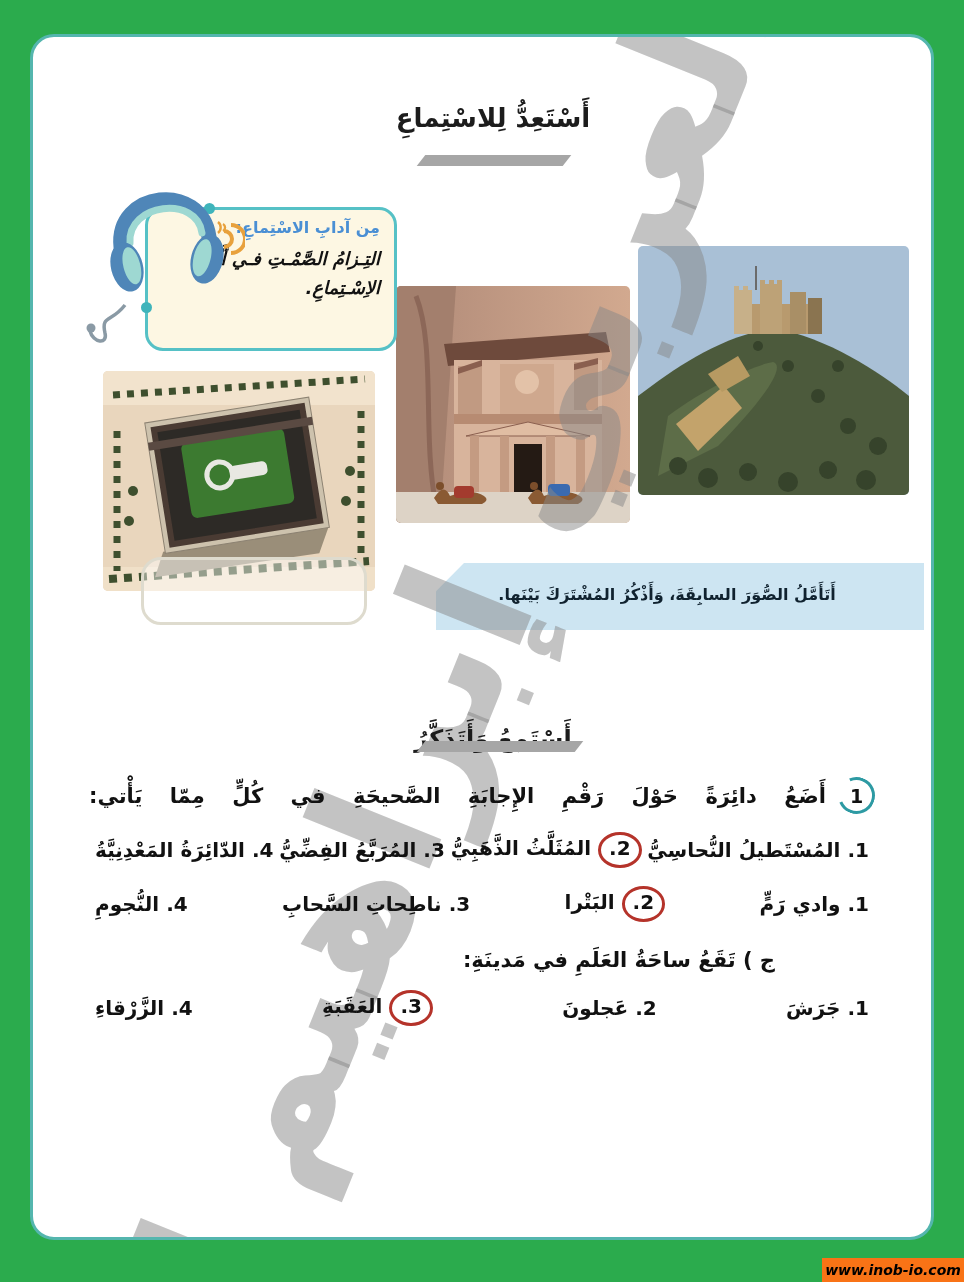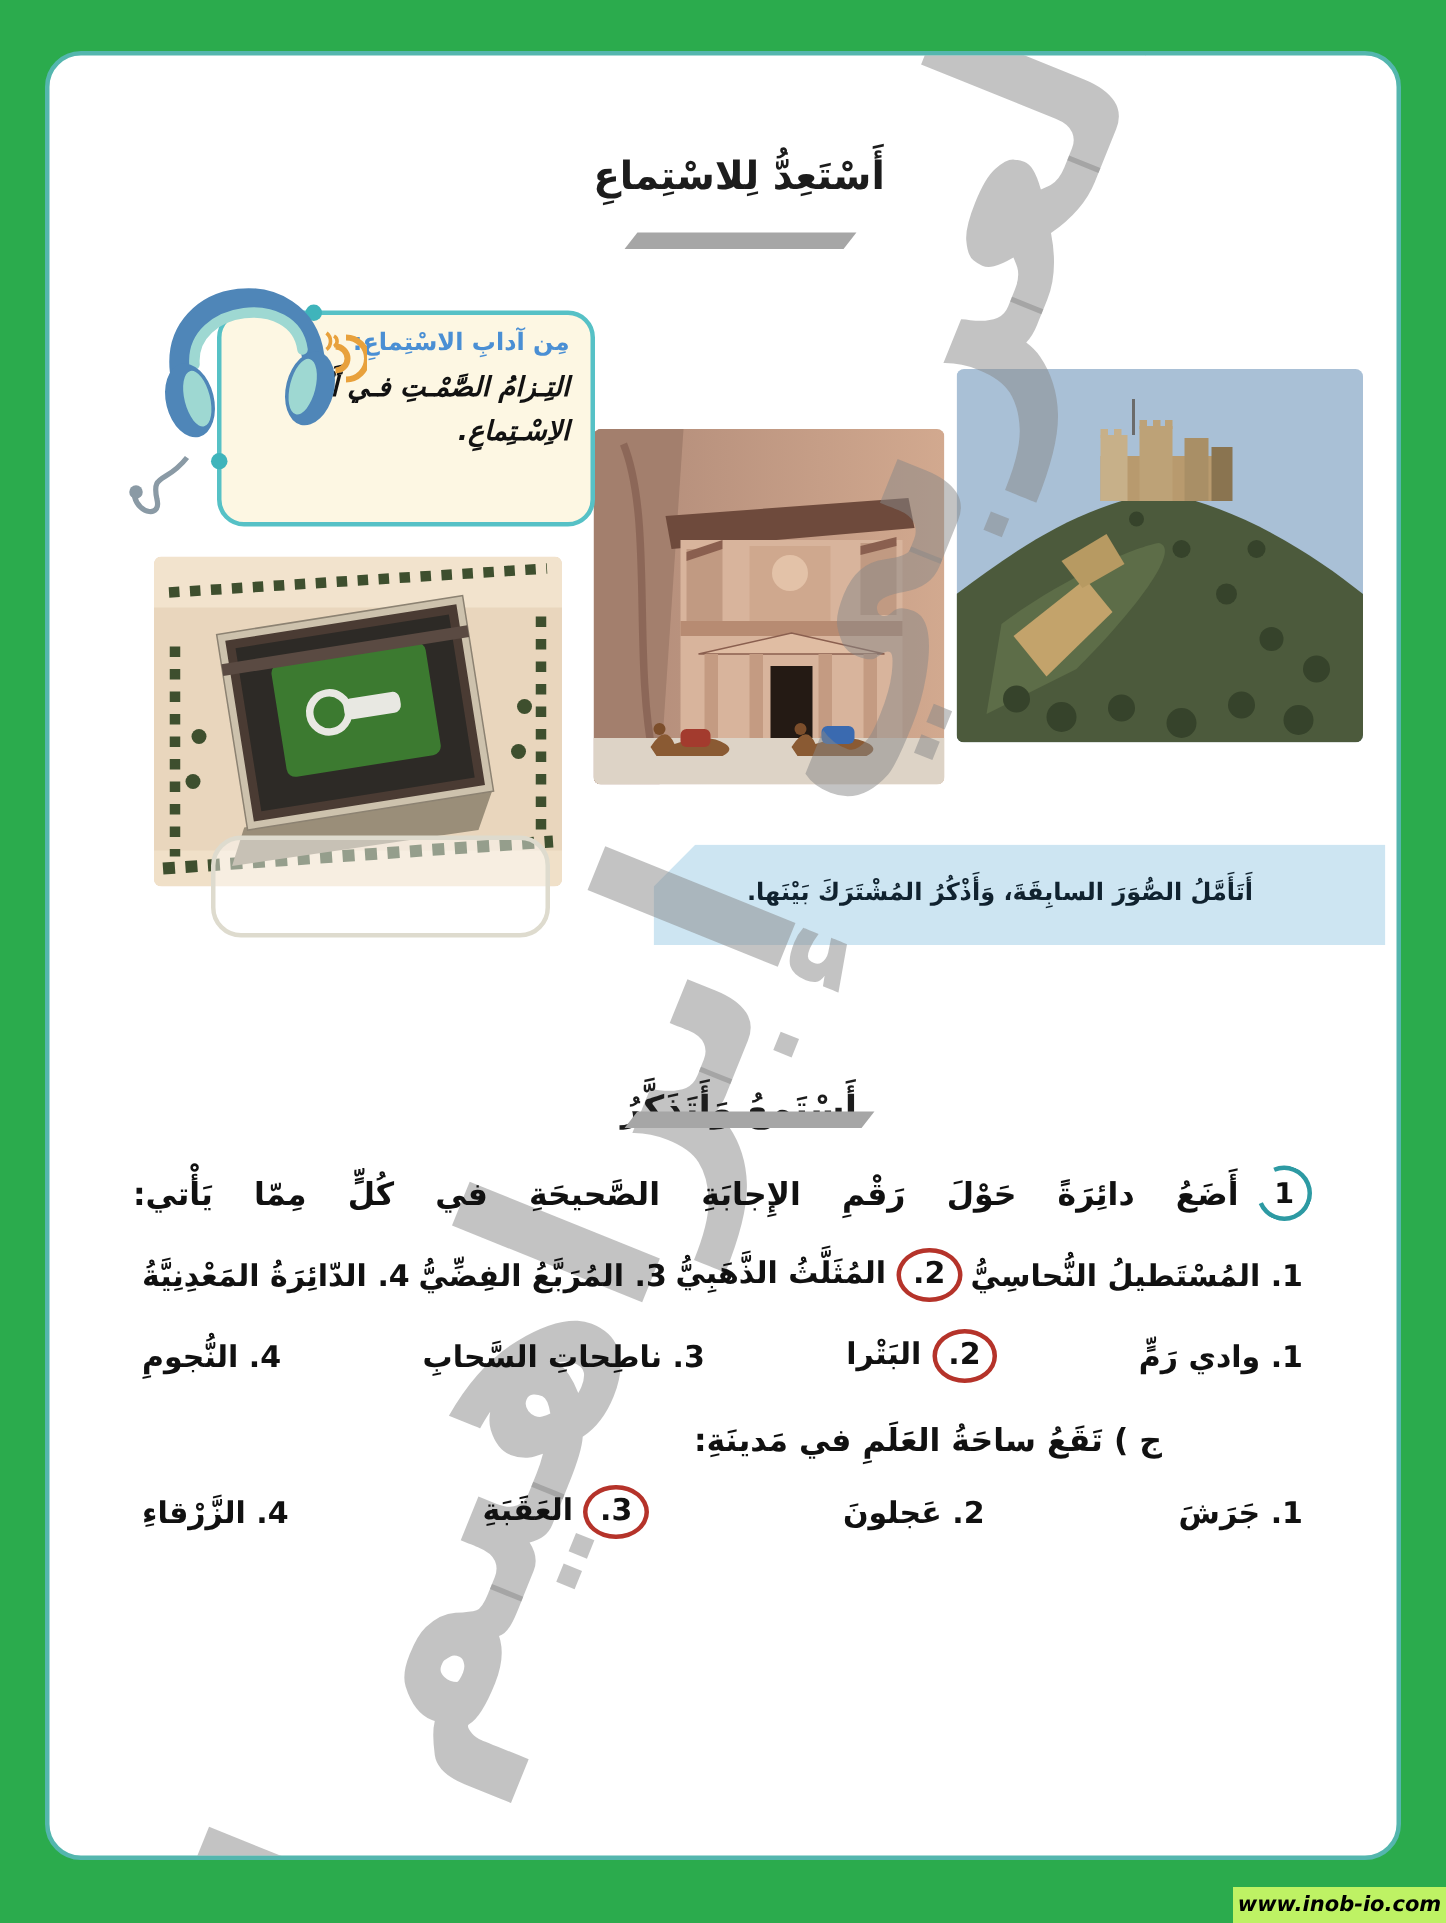--- a/index.html
+++ b/index.html
@@ -76,21 +76,21 @@
     position:absolute; left:50%; top:430px; z-index:4;
     transform:translateX(-50%) rotate(-68deg);
     white-space:nowrap; direction:rtl;
     font-size:180px; font-weight:bold;
     color:rgba(135,135,135,.5);
     pointer-events:none;
   }
   
   .site-label {
     position:absolute; right:0; bottom:0; width:142px; height:24px;
-    background:#bef264; display:flex; align-items:center; justify-content:center;
+    background:#f97316; display:flex; align-items:center; justify-content:center;
     font-weight:bold; font-style:italic; font-size:14px; color:#000; z-index:9;
     direction:ltr;
   }
 </style>
 </head>
 <body>
 
 <div class="page">
 
   <div class="sec-title t1">أَسْتَعِدُّ لِلاسْتِماعِ</div>

